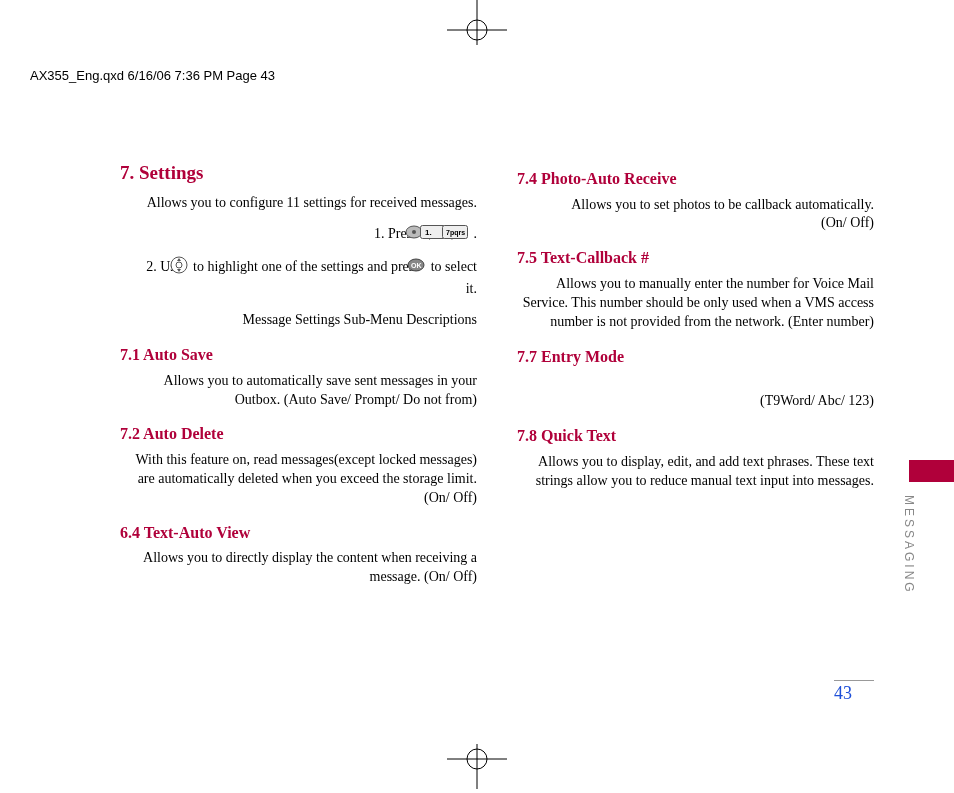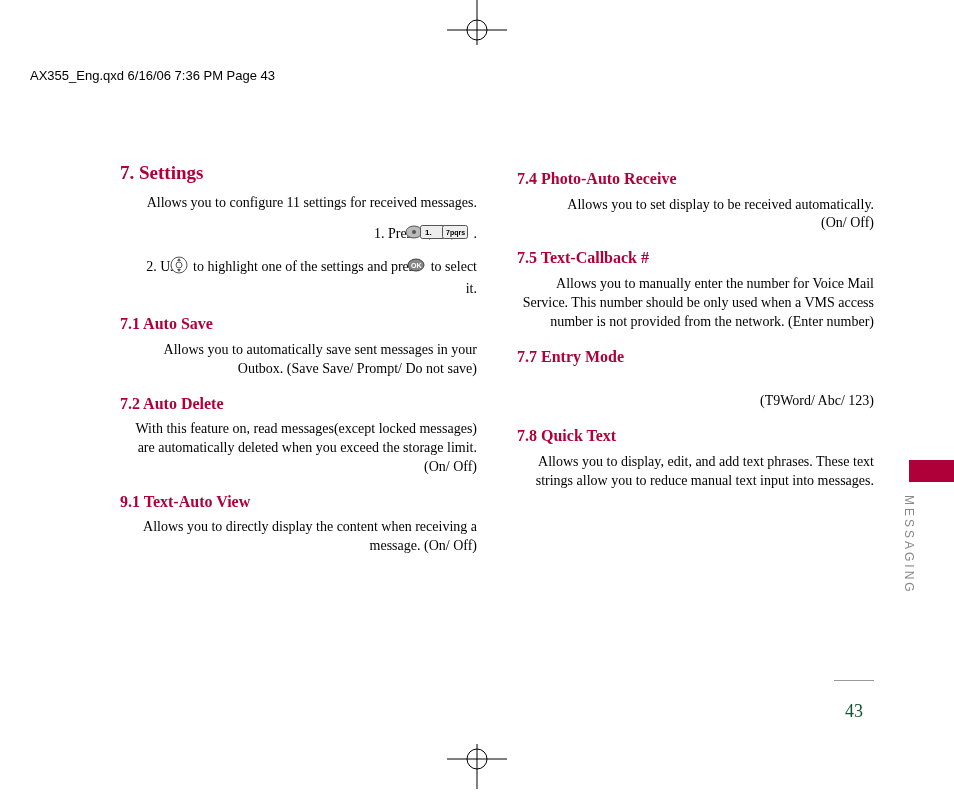--- a/index.html
+++ b/index.html
@@ -87,25 +87,25 @@
     font-size: 12px;
     letter-spacing: 3px;
     color: #888;
     font-family: Arial, sans-serif;
   }
   .page-no {
     position: absolute;
     right: 80px;
     top: 680px;
     font-size: 18px;
-    color: #14532d;
+    color: #1d4ed8;
     border-top: 1px solid #999;
-    padding-top: 20px;
+    padding-top: 2px;
     width: 40px;
-    text-align: center;
+    text-align: left;
   }
 </style>
 </head>
 <body>
 
 <div class="header-line">AX355_Eng.qxd  6/16/06  7:36 PM  Page 43</div>
 
 <div class="crop-top">
 <svg width="60" height="60">
       <line x1="30" y1="0" x2="30" y2="45" stroke="#000" stroke-width="1"></line>
@@ -154,34 +154,35 @@
             <path d="M9 2 L7 5 L11 5 Z M9 16 L7 13 L11 13 Z" fill="#555"></path>
           </svg></span>
       <span> to highlight one of the settings and press </span>
       <span class="key"><svg width="18" height="14">
             <ellipse cx="9" cy="7" rx="8" ry="6" fill="#888" stroke="#444"></ellipse>
             <text x="4" y="10" font-size="7" fill="#fff" font-family="Arial" font-weight="bold">OK</text>
           </svg></span>
       <span> to select it.</span>
     </p>
 
+    <p class="bold">Message Settings Sub-Menu Descriptions</p>
 
     <h2 class="sub">7.1 Auto Save</h2>
-    <p><span>Allows you to automatically save sent messages in your Outbox. </span><span class="bold">(Save Save/ Prompt/ Do not save)</span></p>
+    <p><span>Allows you to automatically save sent messages in your Outbox. </span><span class="bold">(Auto Save/ Prompt/ Do not from)</span></p>
 
     <h2 class="sub">7.2 Auto Delete</h2>
     <p><span>With this feature on, read messages(except locked messages) are automatically deleted when you exceed the storage limit. </span><span class="bold">(On/ Off)</span></p>
 
-    <h2 class="sub">9.1 Text-Auto View</h2>
+    <h2 class="sub">6.4 Text-Auto View</h2>
     <p><span>Allows you to directly display the content when receiving a message. </span><span class="bold">(On/ Off)</span></p>
   </div>
 
   <div class="col">
     <h2 class="sub" style="margin-top:8px">7.4 Photo-Auto Receive</h2>
-    <p><span>Allows you to set display to be received automatically. </span><br><span class="bold">(On/ Off)</span></p>
+    <p><span>Allows you to set photos to be callback automatically. </span><br><span class="bold">(On/ Off)</span></p>
 
     <h2 class="sub">7.5 Text-Callback #</h2>
 
     <p><span>Allows you to manually enter the number for Voice Mail Service. This number should be only used when a VMS access number is not provided from the network. </span><span class="bold">(Enter number)</span></p>
 
     <h2 class="sub">7.7 Entry Mode</h2>
     <p><br><span class="bold">(T9Word/ Abc/ 123)</span></p>
 
     <h2 class="sub">7.8 Quick Text</h2>
     <p>Allows you to display, edit, and add text phrases. These text strings allow you to reduce manual text input into messages.</p>

